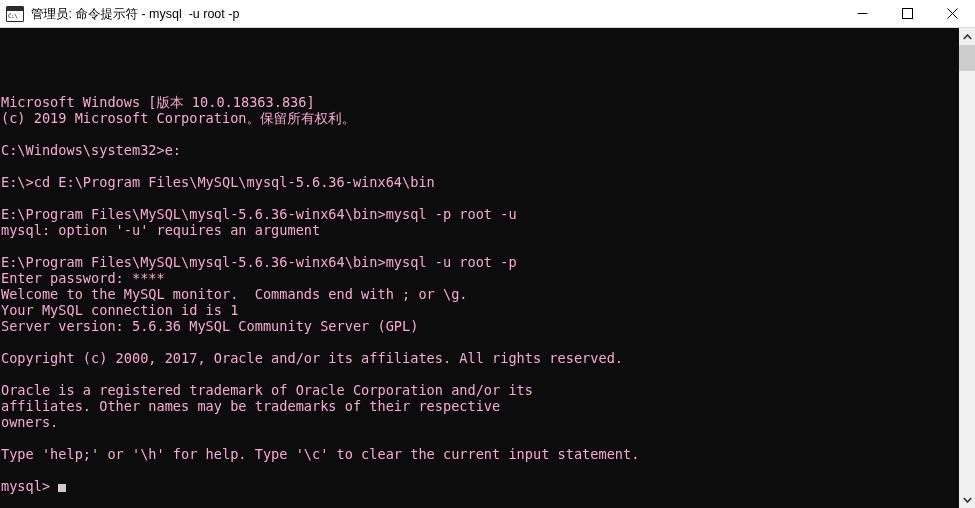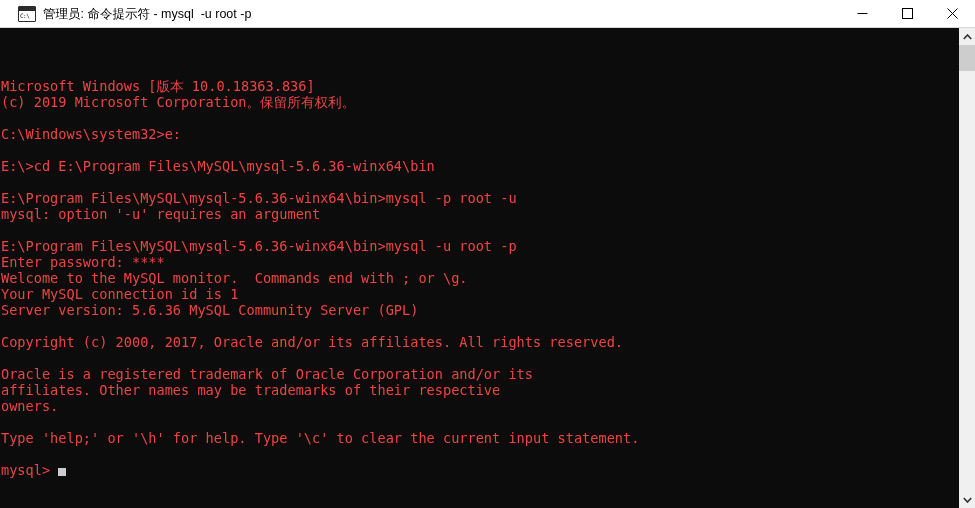--- a/index.html
+++ b/index.html
@@ -28,21 +28,20 @@
   
   #titlebar {
     height: 28px;
     min-height: 28px;
     background: #ffffff;
     display: flex;
     align-items: center;
     border-bottom: 1px solid #d7d7d7;
     box-sizing: border-box;
     user-select: none;
-    padding-left: 12px;
   }
 
   #app-icon {
     width: 18px;
     height: 16px;
     margin-left: 6px;
     margin-right: 7px;
     flex: 0 0 auto;
     position: relative;
     background: #ffffff;
@@ -96,25 +95,25 @@
     flex: 1 1 auto;
     display: flex;
     flex-direction: row;
     min-height: 0;
     background: #0c0c0c;
   }
 
   #console {
     flex: 1 1 auto;
     background: #0c0c0c;
-    color: #ef4444;
+    color: #f9a8d4;
     font-family: "DejaVu Sans Mono", "Liberation Mono", monospace;
     font-size: 13.6px;
     line-height: 16px;
-    padding: 2px 0 0 1px;
+    padding: 18px 0 0 1px;
     white-space: pre;
     overflow: hidden;
     box-sizing: border-box;
     letter-spacing: 0px;
   }
   #console .line {
     height: 16px;
     white-space: pre;
   }
   #console .line.blank { color: transparent; }

